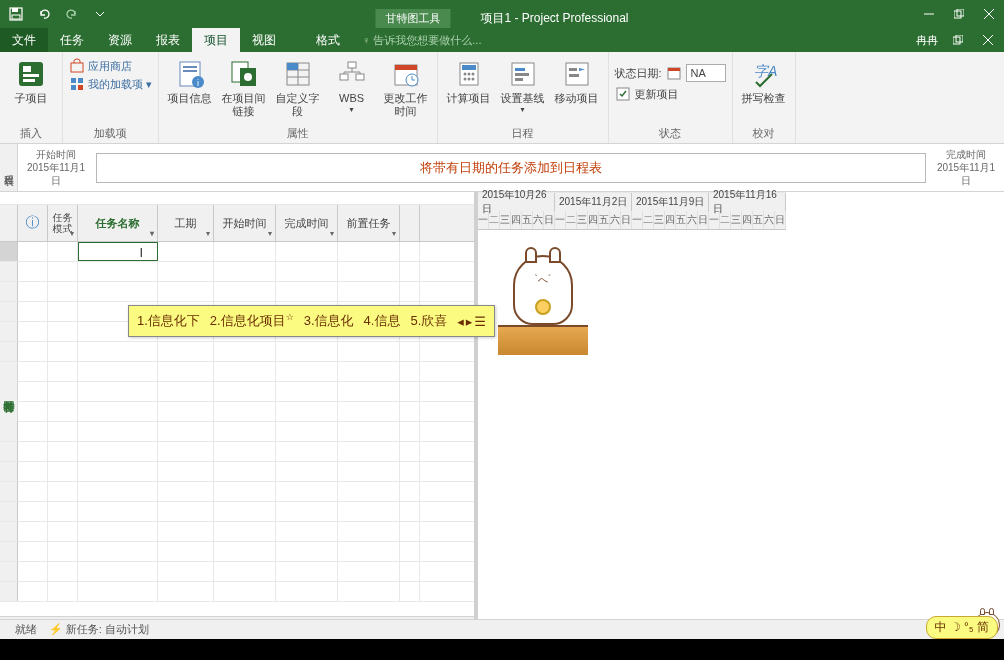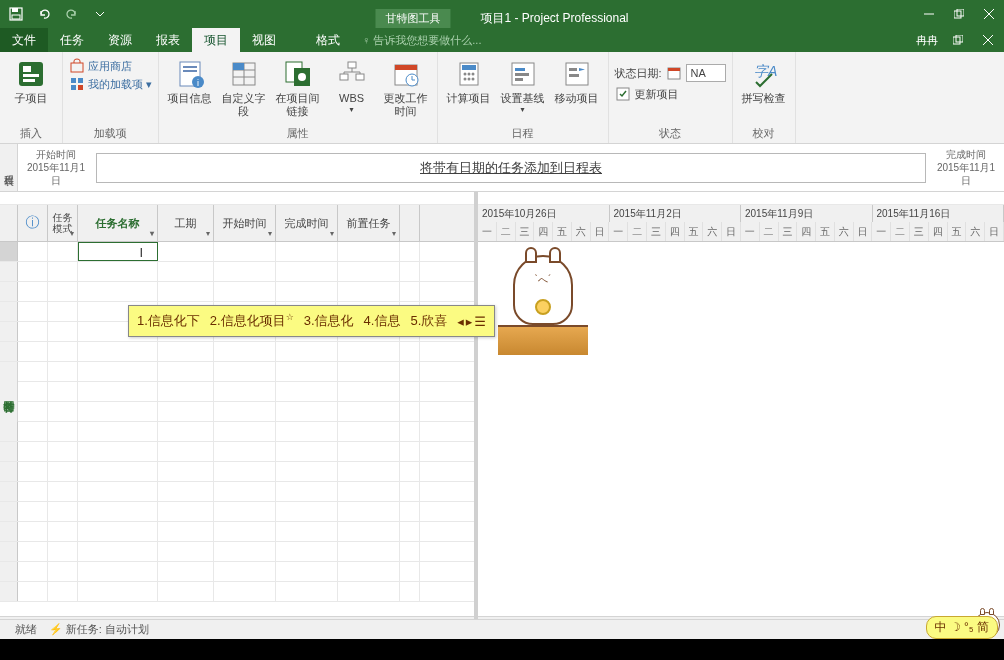--- a/index.html
+++ b/index.html
@@ -38,21 +38,21 @@
 .small-icn { width: 16px; height: 16px; display: inline-flex; align-items: center; justify-content: center; }
 .status-rows { display: flex; flex-direction: column; gap: 4px; font-size: 11px; color: #444; padding-top: 6px; }
 .status-row { display: flex; align-items: center; gap: 4px; }
 .status-box { border: 1px solid #ababab; background: #fff; padding: 1px 4px; min-width: 40px; height: 18px; display: inline-flex; align-items: center; }
 
 
 .timeline-wrap { display: flex; border-bottom: 1px solid #d4d4d4; height: 48px; }
 .tl-side-tab { width: 18px; background: #f0f0f0; border-right: 1px solid #d4d4d4; display: flex; align-items: center; justify-content: center; writing-mode: vertical-rl; font-size: 10px; color: #555; }
 .tl-body { flex: 1; display: flex; align-items: center; }
 .tl-edge { width: 76px; text-align: center; font-size: 10px; color: #666; line-height: 1.3; padding: 4px; }
-.tl-bar { flex: 1; border: 1px solid #b8b8b8; height: 30px; display: flex; align-items: center; justify-content: center; color: #404040; font-size: 13px; background: #fff; margin: 0 2px; text-decoration: underline; }
+.tl-bar { flex: 1; border: 1px solid #b8b8b8; height: 30px; display: flex; align-items: center; justify-content: center; color: #c2410c; font-size: 13px; background: #fff; margin: 0 2px; }
 
 
 .main { display: flex; height: 440px; position: relative; }
 .v-tab { width: 18px; background: #f0f0f0; border-right: 1px solid #d4d4d4; display: flex; align-items: center; justify-content: center; writing-mode: vertical-rl; font-size: 11px; color: #2c6e31; font-weight: bold; position: absolute; top: 170px; height: 60px; }
 
 
 .grid-side { width: 478px; border-right: 4px solid #d0d0d0; display: flex; flex-direction: column; margin-left: 0; }
 .grid-header { display: flex; height: 38px; background: #f0f0f0; border-bottom: 1px solid #c8c8c8; border-top: 1px solid #e8e8e8; }
 .gh-cell { border-right: 1px solid #c8c8c8; display: flex; align-items: center; justify-content: center; font-size: 11px; color: #444; position: relative; }
 .gh-cell.active { color: #2c6e31; font-weight: bold; }
@@ -69,21 +69,21 @@
 .c3 { width: 80px; }
 .c4 { width: 56px; }
 .c5 { width: 62px; }
 .c6 { width: 62px; }
 .c7 { width: 62px; }
 .c8 { width: 20px; }
 .hscroll { height: 16px; background: #f0f0f0; border-top: 1px solid #d4d4d4; position: relative; }
 .hscroll-thumb { position: absolute; left: 18px; top: 2px; width: 270px; height: 12px; background: #cdcdcd; }
 
 
-.gantt-side { flex: 1; display: flex; flex-direction: column; }
+.gantt-side { flex: 1; display: flex; }
 .gantt-header { height: 38px; background: #f0f0f0; border-bottom: 1px solid #c8c8c8; border-top: 1px solid #e8e8e8; display: flex; flex-direction: column; }
 .gh-top { display: flex; height: 18px; }
 .gh-week { flex: 1; border-right: 1px solid #c8c8c8; font-size: 10px; color: #444; padding-left: 4px; display: flex; align-items: center; }
 .gh-bottom { display: flex; height: 20px; }
 .gh-day { flex: 1; border-right: 1px solid #e0e0e0; font-size: 10px; color: #666; display: flex; align-items: center; justify-content: center; }
 .gantt-body { flex: 1; background: #fff; position: relative; }
 
 
 .ime { position: absolute; left: 128px; top: 305px; background: #fbfb82; border: 1px solid #888; padding: 6px 8px; font-size: 13px; color: #6a2e00; min-width: 352px; z-index: 50; box-shadow: 1px 1px 3px rgba(0,0,0,0.2); }
 .ime-raw { font-family: monospace; font-size: 14px; margin-bottom: 4px; color: #5a2800; }
@@ -252,38 +252,38 @@
               <rect x="7" y="10" width="14" height="2" fill="#6a8aba"></rect>
               <circle cx="22" cy="22" r="6" fill="#4a8ac8"></circle>
               <text x="22" y="26" fill="#fff" font-size="9" text-anchor="middle">i</text>
             </svg>
           </div>
           <span>项目信息</span>
         </div>
       <div class="large-btn">
           <div class="icn">
             <svg width="28" height="28">
+              <rect x="2" y="2" width="16" height="20" fill="#fff" stroke="#2c6e31"></rect>
+              <rect x="10" y="8" width="16" height="18" fill="#2c6e31"></rect>
+              <circle cx="18" cy="17" r="4" fill="#fff"></circle>
+            </svg>
+          </div>
+          <span>在项目间链接</span>
+        </div>
+      <div class="large-btn">
+          <div class="icn">
+            <svg width="28" height="28">
               <rect x="3" y="3" width="22" height="22" fill="none" stroke="#888"></rect>
               <line x1="3" y1="10" x2="25" y2="10" stroke="#888"></line>
               <line x1="3" y1="17" x2="25" y2="17" stroke="#888"></line>
               <line x1="14" y1="3" x2="14" y2="25" stroke="#888"></line>
               <rect x="3" y="3" width="11" height="7" fill="#4a8ac8"></rect>
             </svg>
           </div>
           <span>自定义字段</span>
-        </div>
-      <div class="large-btn">
-          <div class="icn">
-            <svg width="28" height="28">
-              <rect x="2" y="2" width="16" height="20" fill="#fff" stroke="#2c6e31"></rect>
-              <rect x="10" y="8" width="16" height="18" fill="#2c6e31"></rect>
-              <circle cx="18" cy="17" r="4" fill="#fff"></circle>
-            </svg>
-          </div>
-          <span>在项目间链接</span>
         </div>
       <div class="large-btn">
           <div class="icn">
             <svg width="28" height="28">
               <rect x="10" y="2" width="8" height="6" fill="#fff" stroke="#888"></rect>
               <rect x="2" y="14" width="8" height="6" fill="#fff" stroke="#888"></rect>
               <rect x="18" y="14" width="8" height="6" fill="#fff" stroke="#888"></rect>
               <line x1="14" y1="8" x2="14" y2="12" stroke="#888"></line>
               <line x1="6" y1="12" x2="22" y2="12" stroke="#888"></line>
               <line x1="6" y1="12" x2="6" y2="14" stroke="#888"></line>

